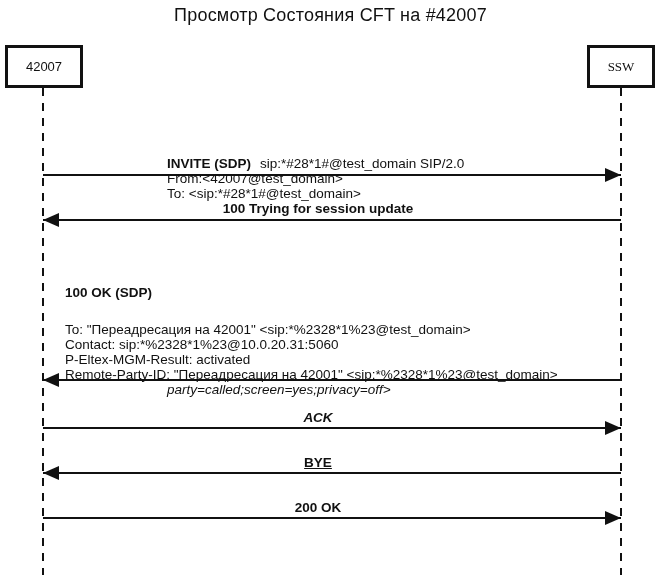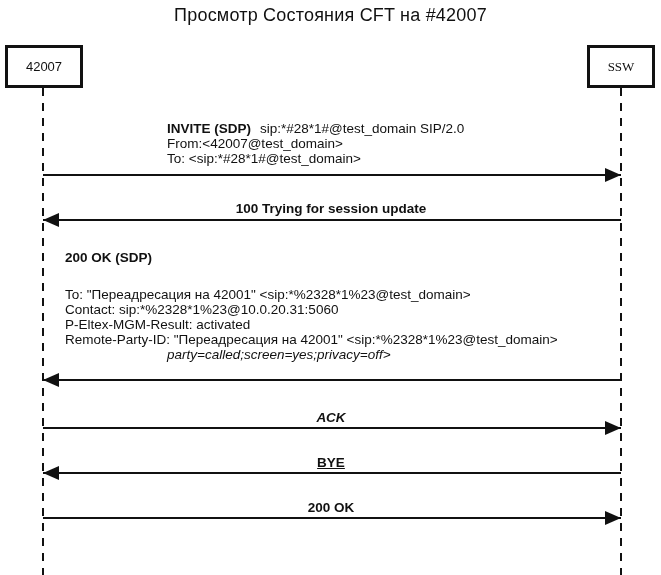--- a/index.html
+++ b/index.html
@@ -61,32 +61,33 @@
     top: -6px;
     width: 0;
     height: 0;
     border-top: 7px solid transparent;
     border-bottom: 7px solid transparent;
   }
   .head-right { right: 0; border-left: 16px solid #111111; }
   .head-left  { left: 0;  border-right: 16px solid #111111; }
   .msg-label {
     position: absolute;
-    left: 42px;
+    left: 29px;
     width: 578px;
     text-align: center;
     font-size: 13.5px;
     font-weight: 700;
     z-index: 2;
   }
   .text-block {
     position: absolute;
     font-size: 13.5px;
     line-height: 15px;
     z-index: 2;
+    margin-top: 35px;
   }
   .b { font-weight: 700; }
   .req-line { margin-left: 9px; font-weight: 400; }
   .hdr-group { margin-top: 22px; }
   .cont-line { padding-left: 102px; font-style: italic; }
 </style>
 </head>
 <body>
 
 <div class="canvas">
@@ -111,21 +112,21 @@
   <div class="arrow" style="top:174px;">
     <div class="head head-right"></div>
   </div>
 
   <div class="msg-label" style="top:201px;">100 Trying for session update</div>
   <div class="arrow" style="top:219px;">
     <div class="head head-left"></div>
   </div>
 
   <div class="text-block" style="left:65px; top:250px;">
-    <div class="b">200 OK (SDP)</div>
+    <div class="b">100 OK (SDP)</div>
     <div class="hdr-group">
       <div>To: "Переадресация на 42001" &lt;sip:*%2328*1%23@test_domain&gt;</div>
       <div>Contact: sip:*%2328*1%23@10.0.20.31:5060</div>
       <div>P-Eltex-MGM-Result: activated</div>
       <div>Remote-Party-ID: "Переадресация на 42001" &lt;sip:*%2328*1%23@test_domain&gt;</div>
       <div class="cont-line">party=called;screen=yes;privacy=off&gt;</div>
     </div>
   </div>
   <div class="arrow" style="top:379px;">
     <div class="head head-left"></div>

